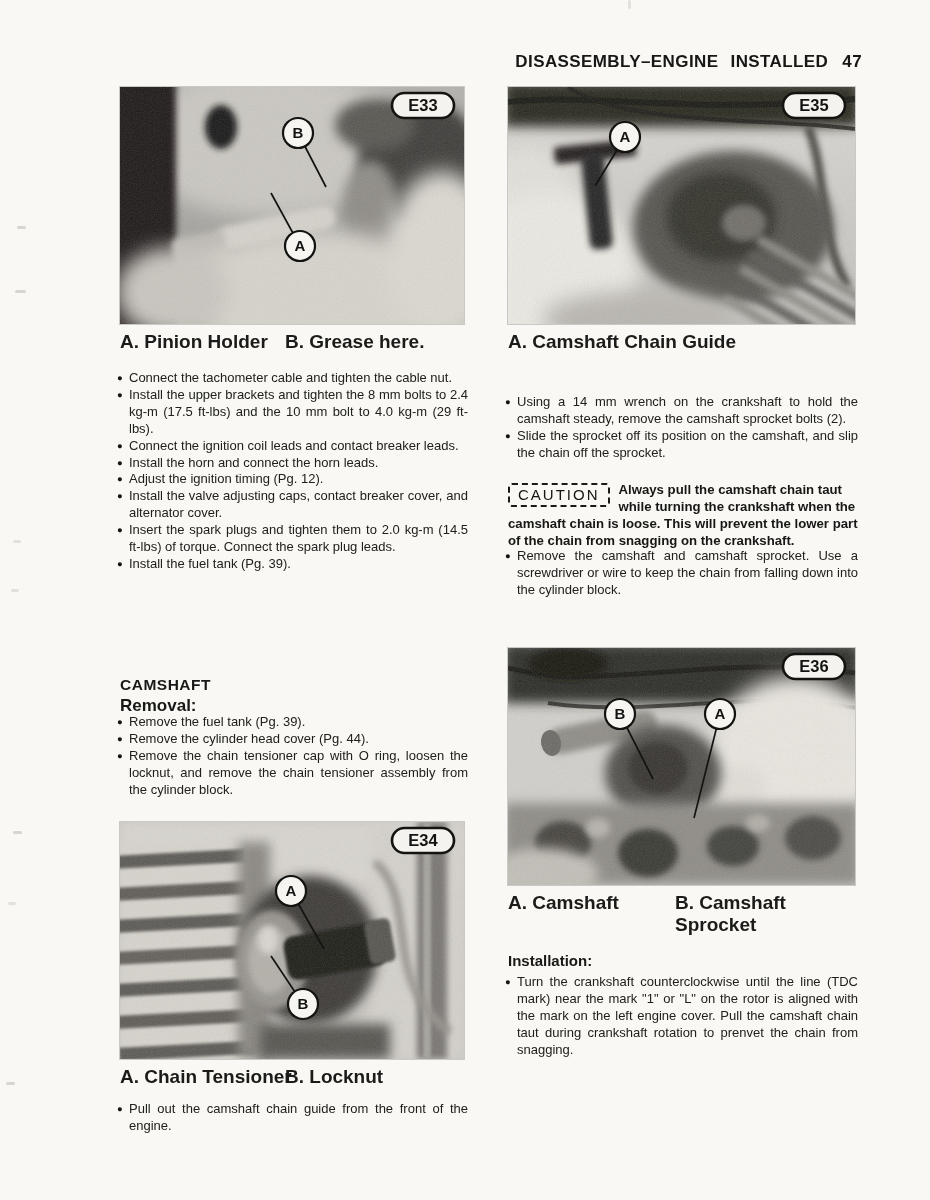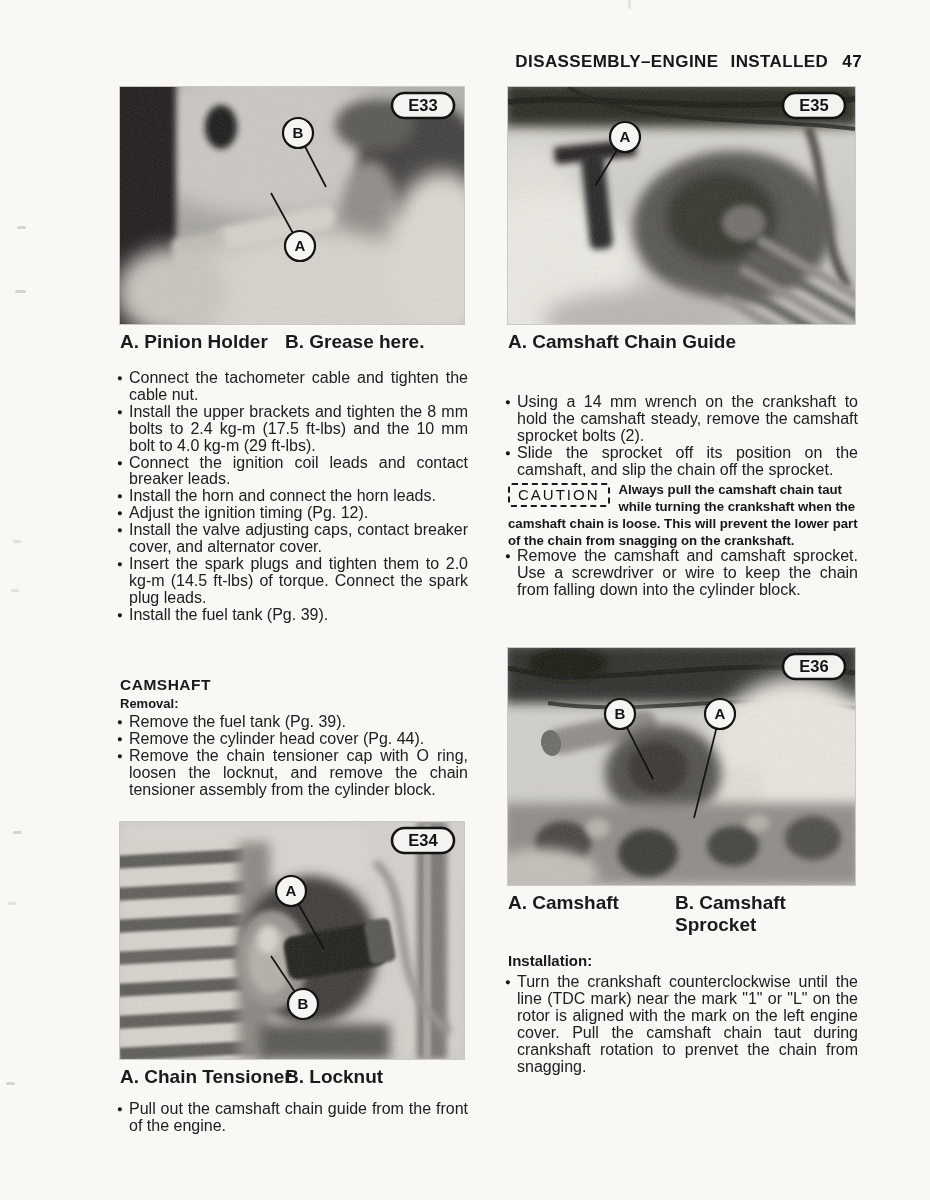--- a/index.html
+++ b/index.html
@@ -28,26 +28,26 @@
   svg .leader { stroke:#131311; stroke-width:1.7; }
   svg .badge rect { fill:#f4f3ef; stroke:#131311; stroke-width:2.6; }
   svg .badge text { font:bold 16.5px "Liberation Sans", sans-serif; fill:#131311; text-anchor:middle; }
 
   
   .caption { position:absolute; font-size:19px; font-weight:bold; color:#1b1b19; height:18px; }
   .caption .cap-a { position:absolute; left:0; top:0; }
   .caption .cap-b { position:absolute; left:165px; top:0; }
 
   
-  .body-text { position:absolute; font-size:16px; line-height:16.9px; text-align:justify; color:#20201e; }
+  .body-text { position:absolute; font-size:13px; line-height:16.9px; text-align:justify; color:#20201e; }
   .li { position:relative; padding-left:9px; }
   .li::before { content:"●"; position:absolute; left:-3px; top:0; font-size:9.5px; line-height:16.9px; color:#151513; }
 
   .h1 { position:absolute; font-size:15.5px; font-weight:bold; letter-spacing:.5px; color:#181816; }
-  .h2 { position:absolute; font-size:13px; font-weight:bold; color:#181816; }
+  .h2 { position:absolute; font-size:17px; font-weight:bold; color:#181816; }
 
   
   .caution { position:absolute; font-size:13.2px; line-height:16.9px; }
   .caution-stamp {
     float:left;
     border:2.5px dashed #1a1a18;
     border-radius:4px;
     padding:2px 8px 1px 8px;
     margin:1px 9px 2px 0;
     font-size:15px; font-weight:normal; letter-spacing:2px; color:#151513;

